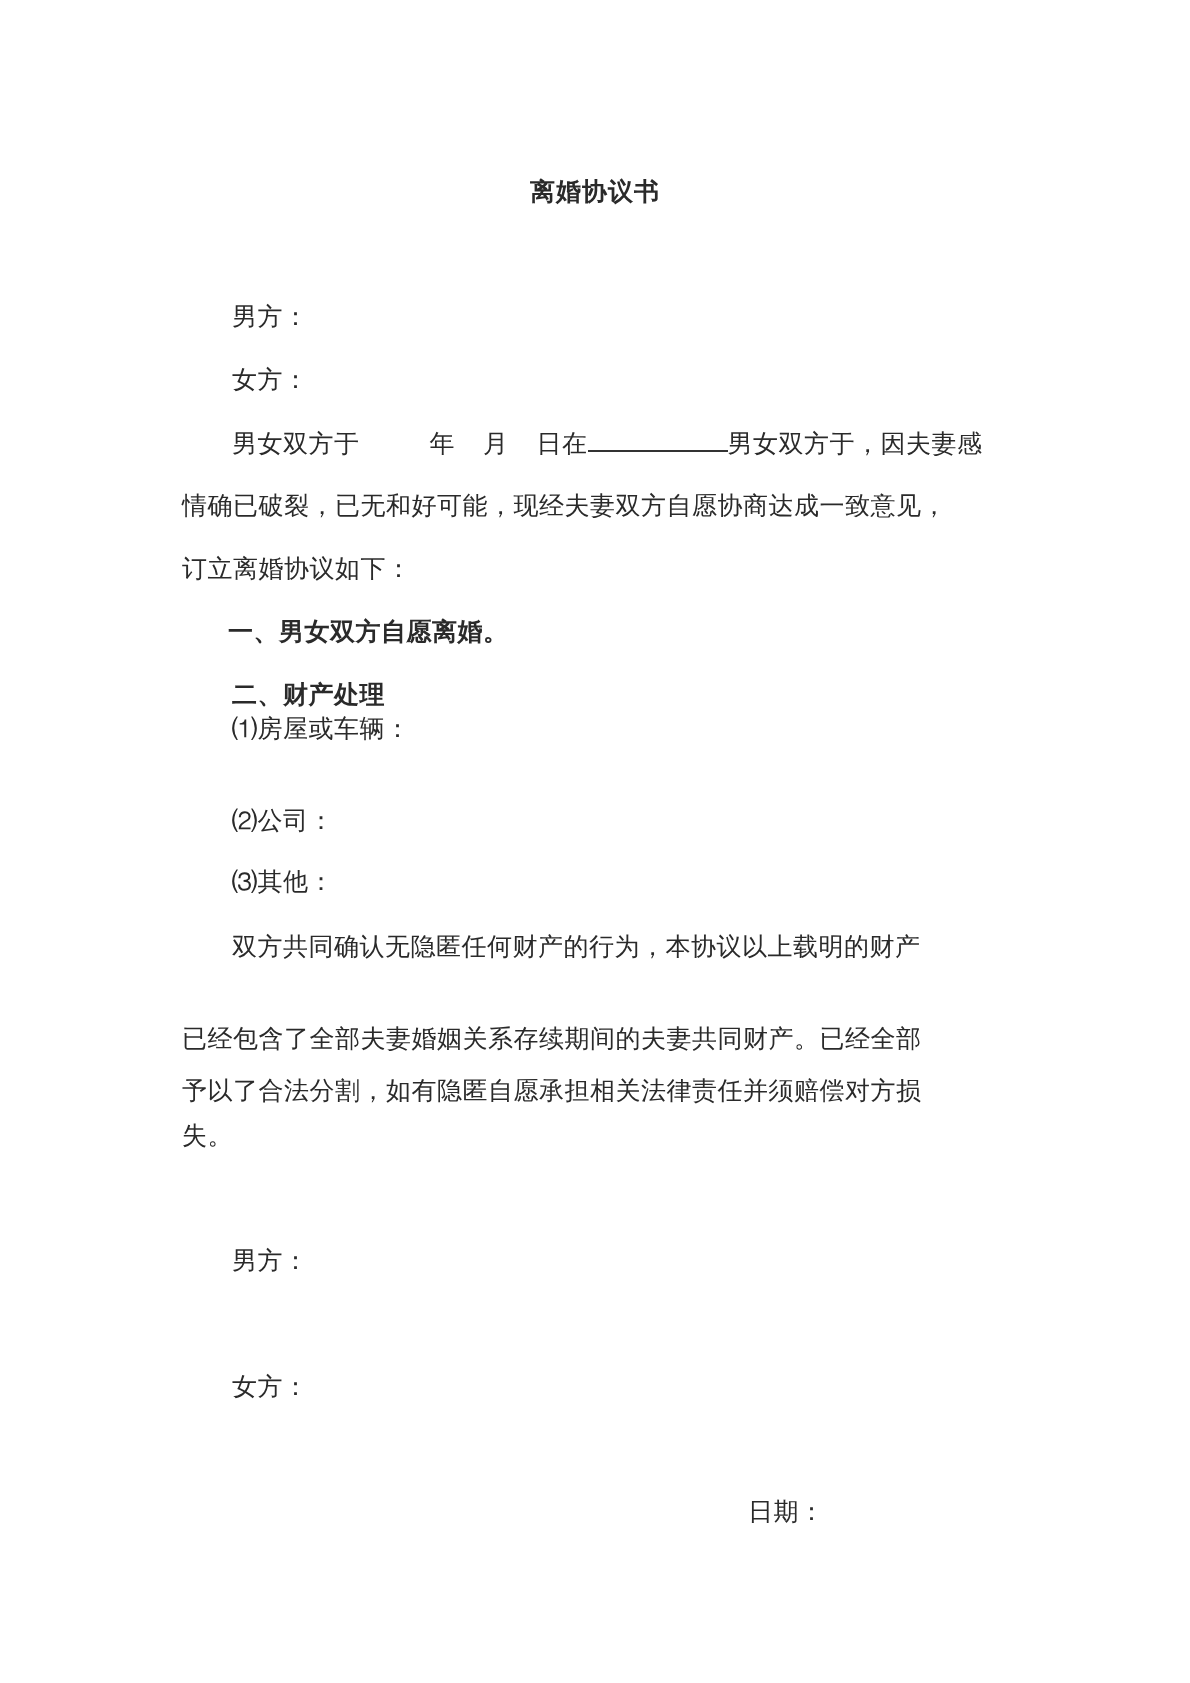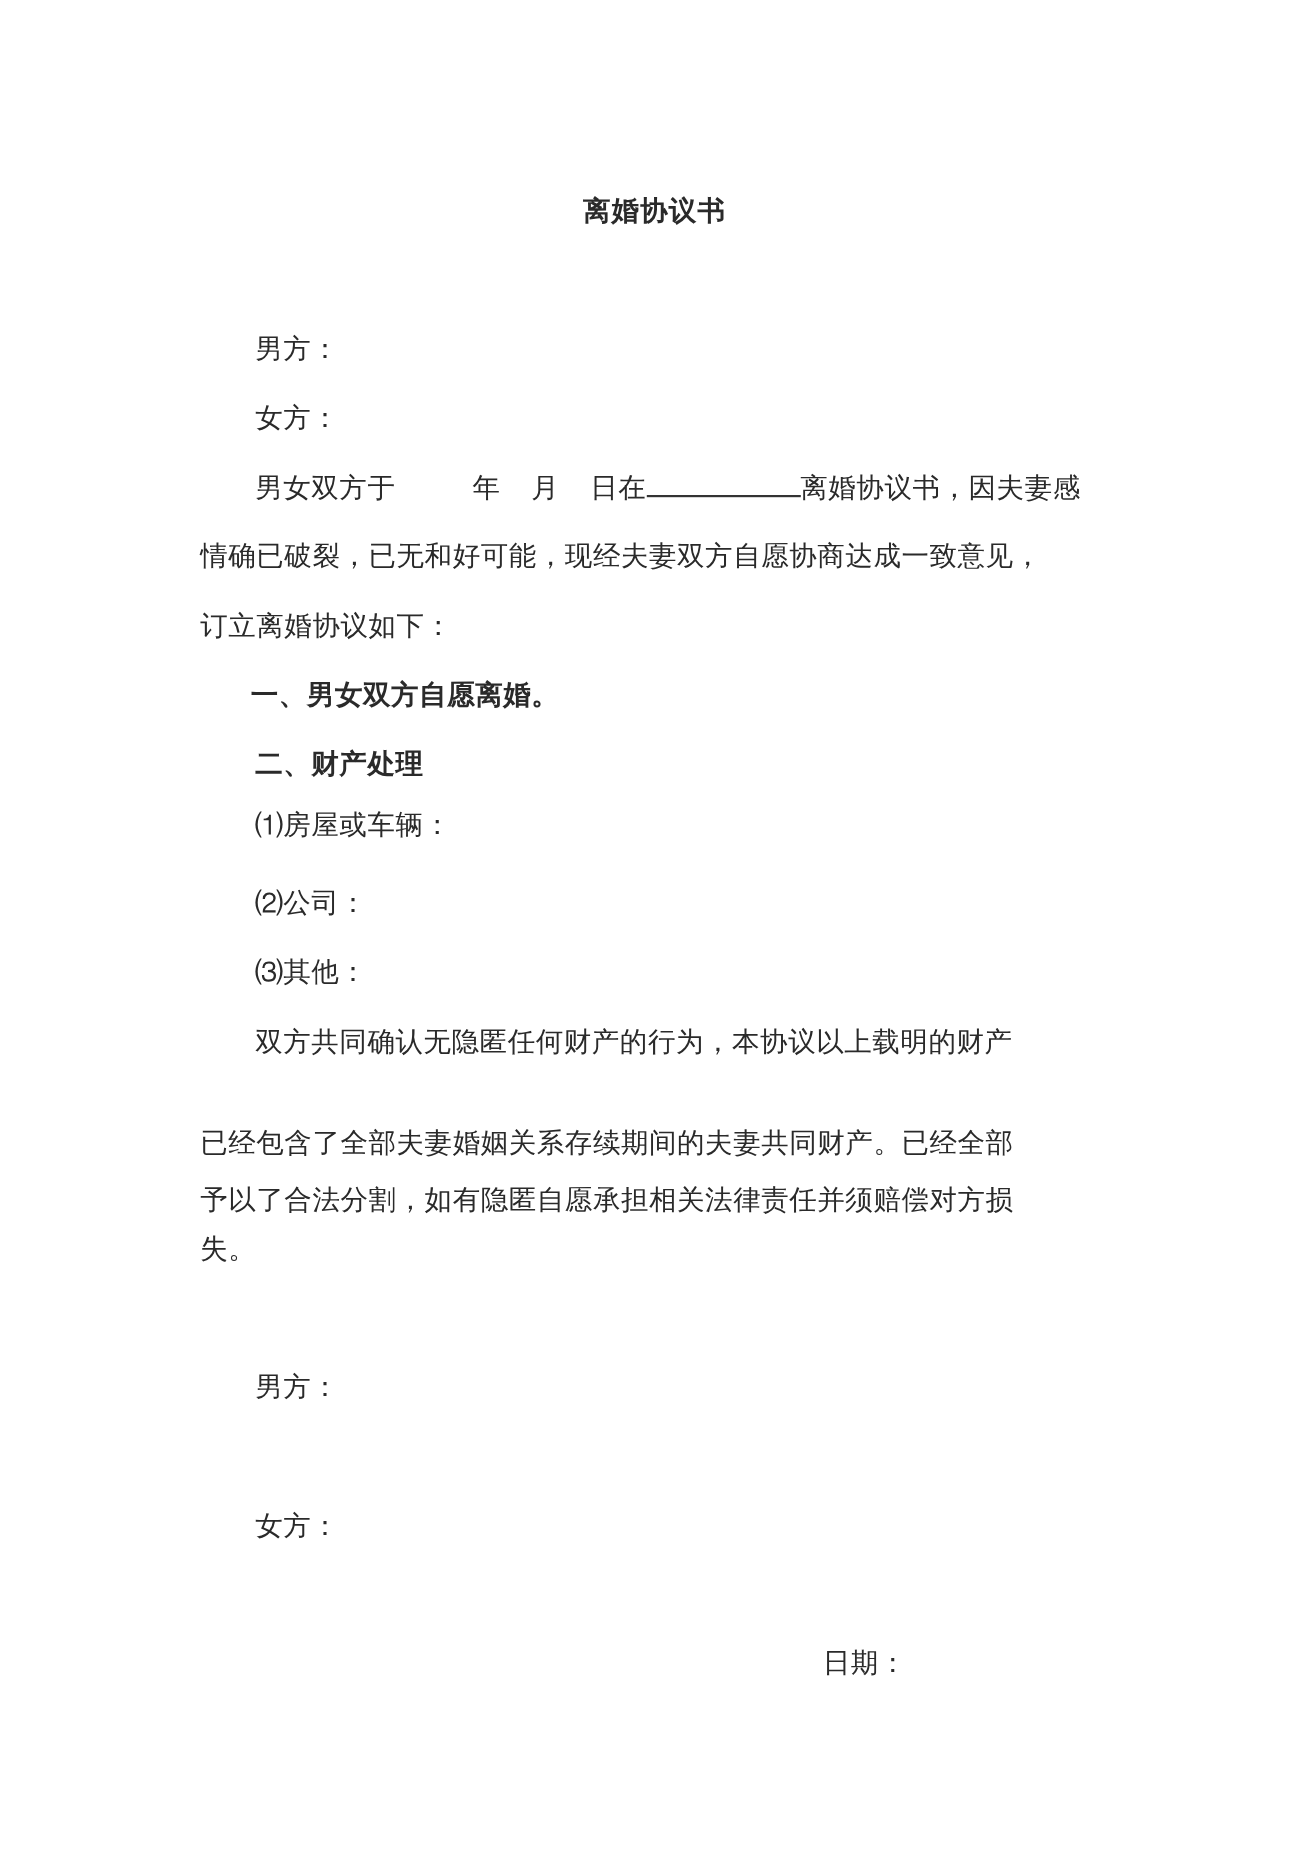--- a/index.html
+++ b/index.html
@@ -14,31 +14,31 @@
 </style>
 </head>
 <body>
 
 <div class="title">离婚协议书</div>
 
 <div class="line" style="left:232px; top:302px;">男方：</div>
 <div class="line" style="left:232px; top:365px;">女方：</div>
 
 <div class="line" style="left:232px; top:428px;">
-  <span>男女双方于</span><span class="gap" style="width:70px;"></span><span>年</span><span class="gap" style="width:28px;"></span><span>月</span><span class="gap" style="width:28px;"></span><span>日在</span><span class="blank"></span><span>离婚协议书，因夫妻感</span>
+  <span>男女双方于</span><span class="gap" style="width:70px;"></span><span>年</span><span class="gap" style="width:28px;"></span><span>月</span><span class="gap" style="width:28px;"></span><span>日在</span><span class="blank"></span><span>男女双方于，因夫妻感</span>
 </div>
 <div class="line" style="left:182px; top:491px;">情确已破裂，已无和好可能，现经夫妻双方自愿协商达成一致意见，</div>
 <div class="line" style="left:182px; top:554px;">订立离婚协议如下：</div>
 
 <div class="line bold" style="left:228px; top:617px;">一、男女双方自愿离婚。</div>
 <div class="line bold" style="left:232px; top:680px;">二、财产处理</div>
 
-<div class="line" style="left:232px; top:735px;">⑴房屋或车辆：</div>
+<div class="line" style="left:232px; top:714px;">⑴房屋或车辆：</div>
 <div class="line" style="left:232px; top:806px;">⑵公司：</div>
-<div class="line" style="left:232px; top:869px;">⑶其他：</div>
+<div class="line" style="left:232px; top:869px;font-family:Liberation Mono, monospace;">⑶其他：</div>
 
 <div class="line" style="left:232px; top:932px;">双方共同确认无隐匿任何财产的行为，本协议以上载明的财产</div>
 <div class="line" style="left:182px; top:1024px;">已经包含了全部夫妻婚姻关系存续期间的夫妻共同财产。已经全部</div>
 <div class="line" style="left:182px; top:1076px;">予以了合法分割，如有隐匿自愿承担相关法律责任并须赔偿对方损</div>
 <div class="line" style="left:182px; top:1121px;">失。</div>
 
 <div class="line" style="left:232px; top:1246px;">男方：</div>
 <div class="line" style="left:232px; top:1372px;">女方：</div>
 <div class="line" style="left:748px; top:1497px;">日期：</div>
 

